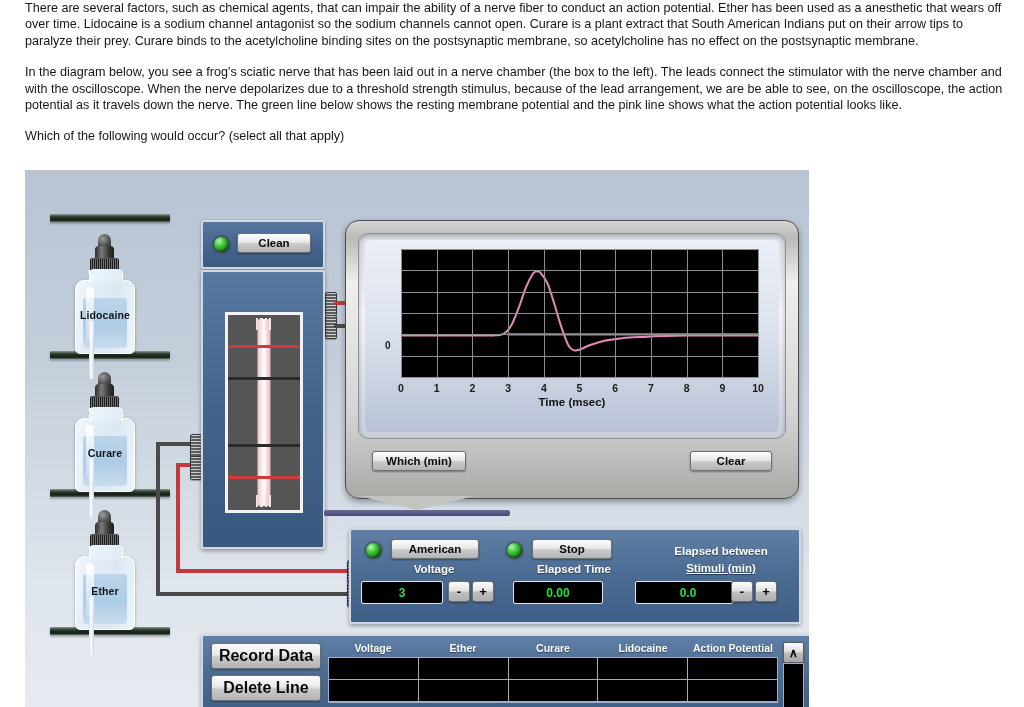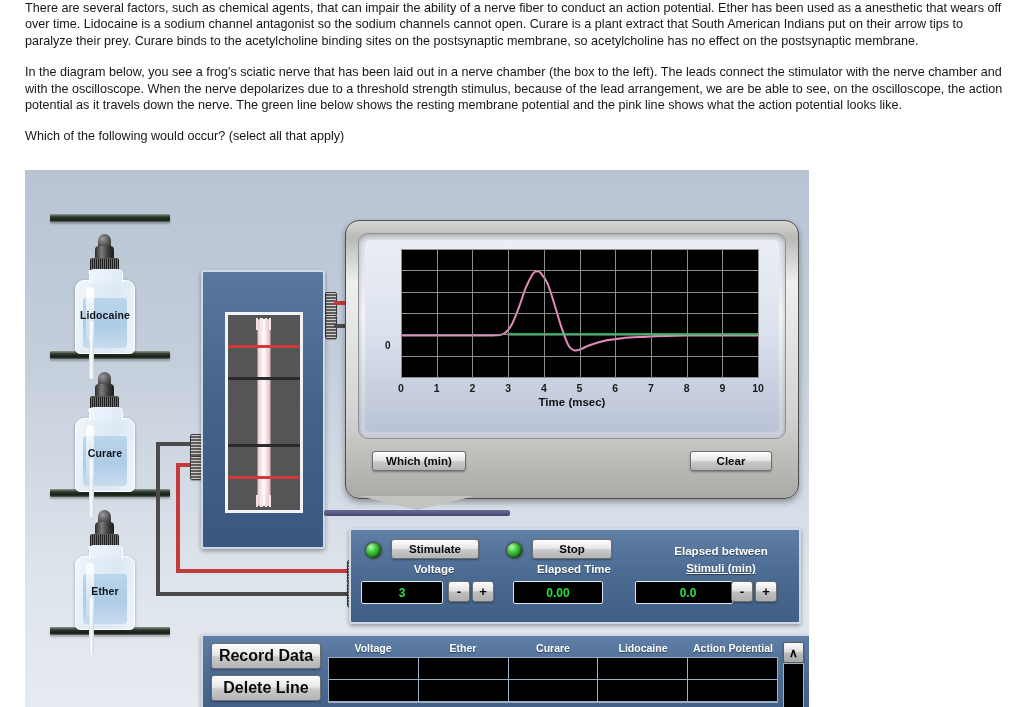--- a/index.html
+++ b/index.html
@@ -324,20 +324,24 @@
   <div class="term" style="left:322px;top:390px;"></div>
   <div class="term" style="left:322px;top:413px;"></div>
 
   <div class="term" style="left:300px;top:122px;"></div>
   <div class="term" style="left:300px;top:145px;"></div>
   <div class="term" style="left:338px;top:122px;"></div>
   <div class="term" style="left:338px;top:145px;"></div>
   <div class="wire h red" style="left:309px;top:131px;width:30px;"></div>
   <div class="wire h" style="left:309px;top:154px;width:30px;"></div>
 
+  <div id="clean-box">
+    <div class="led" style="left:10px;top:14px;"></div>
+    <div class="btn" style="position:absolute;left:34px;top:11px;width:72px;padding:3px 0;">Clean</div>
+  </div>
 
   <div id="chamber-box">
     <div id="chamber-view">
       <div class="nerve"></div>
       <div class="ch-bar red" style="top:30px;"></div>
       <div class="ch-bar dark" style="top:62px;"></div>
       <div class="ch-bar dark" style="top:129px;"></div>
       <div class="ch-bar red" style="top:161px;"></div>
     </div>
   </div>
@@ -393,21 +397,21 @@
     <div id="scope-foot">
       <div class="btn" style="position:absolute;left:14px;top:8px;width:92px;padding:3px 0;">Which (min)</div>
       <div class="btn" style="position:absolute;right:14px;top:8px;width:80px;padding:3px 0;">Clear</div>
     </div>
   </div>
   <div id="scope-stand"></div>
   <div id="scope-base"></div>
 
   <div id="stim">
     <div class="led" style="left:14px;top:12px;"></div>
-    <div class="btn" style="position:absolute;left:40px;top:9px;width:86px;padding:3px 0;">Stimulate</div>
+    <div class="btn" style="position:absolute;left:40px;top:9px;width:86px;padding:3px 0;">American</div>
 
     <div class="led" style="left:155px;top:12px;"></div>
     <div class="btn" style="position:absolute;left:181px;top:9px;width:78px;padding:3px 0;">Stop</div>
 
     <div class="stim-cap" style="left:40px;top:33px;width:86px;">Voltage</div>
     <div class="stim-cap" style="left:168px;top:33px;width:110px;">Elapsed Time</div>
     <div class="stim-cap" style="left:300px;top:15px;width:140px;">Elapsed between</div>
     <div class="stim-cap" style="left:300px;top:32px;width:140px;text-decoration:underline;">Stimuli (min)</div>
 
     <div class="lcd" style="left:10px;top:51px;width:80px;height:21px;">3</div>

